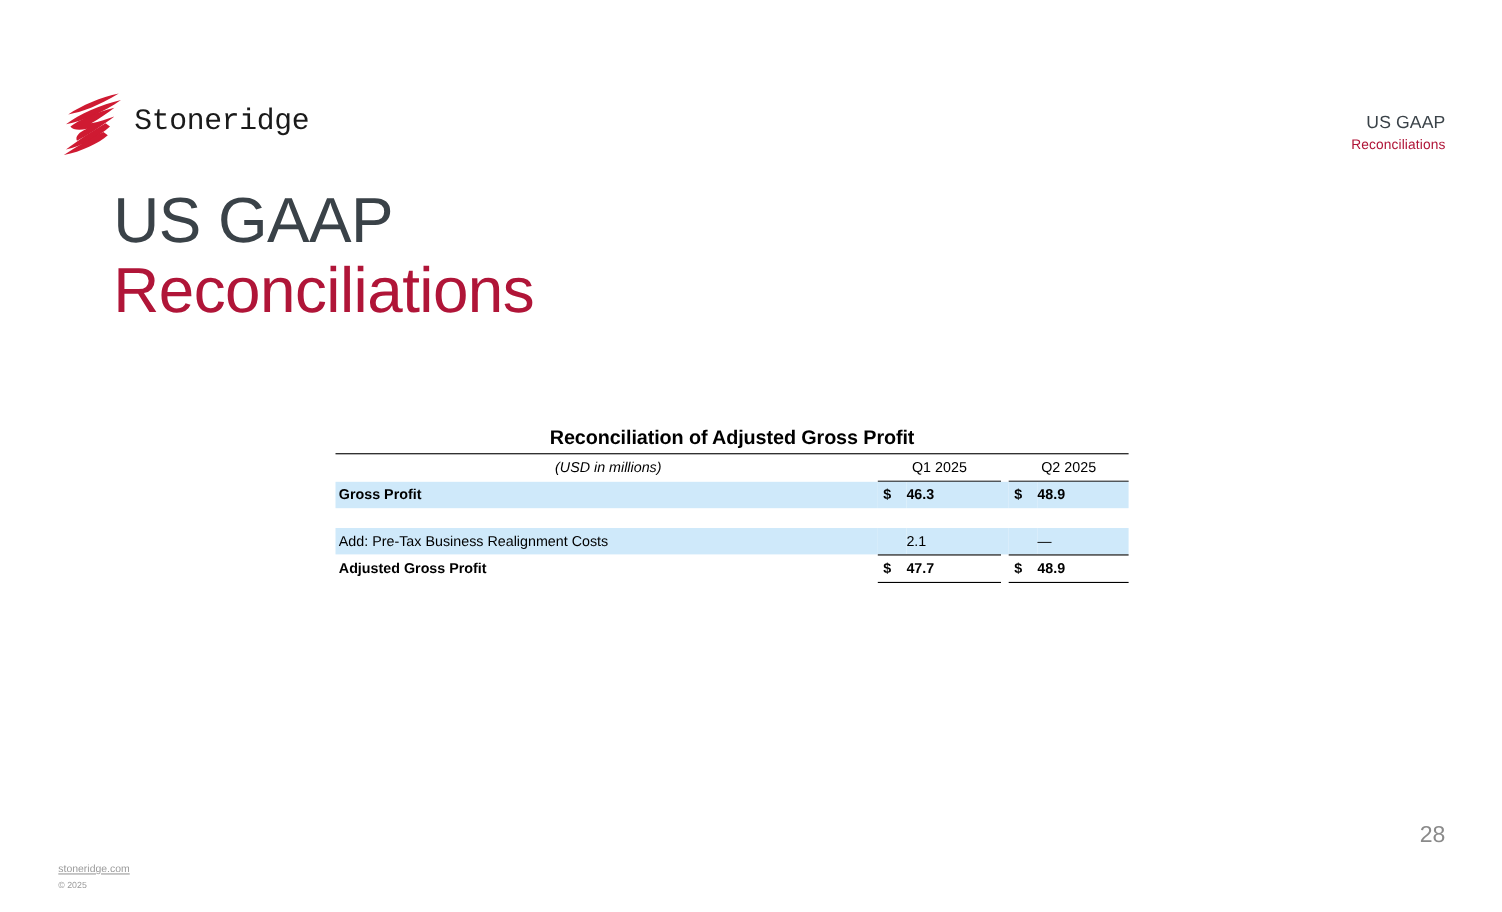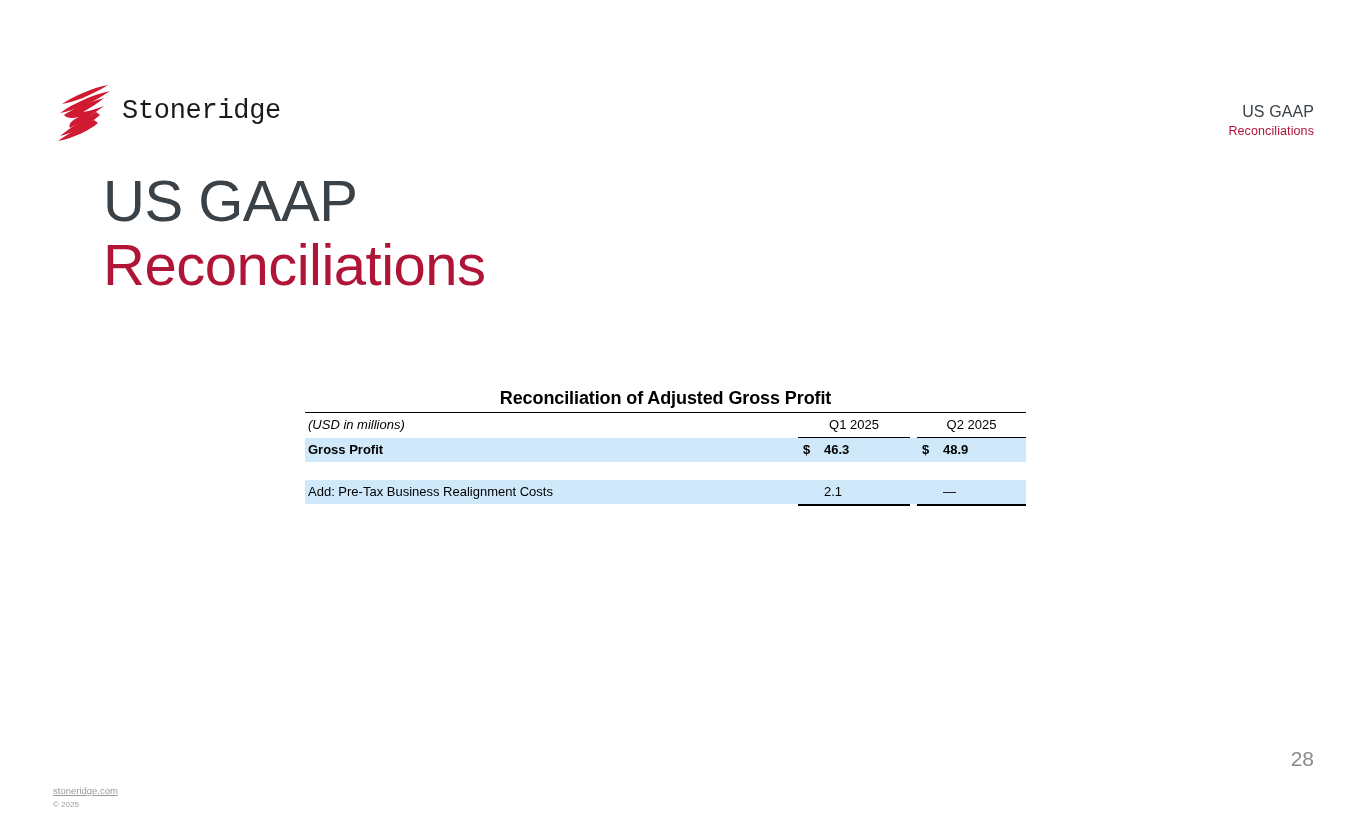--- a/index.html
+++ b/index.html
@@ -128,21 +128,21 @@
     line-height: 24px;
     white-space: nowrap;
     overflow: hidden;
   }
   .lbl { padding-left: 3px; text-align: left; }
   .cur { text-align: left; padding-left: 5px; }
   .num { text-align: left; padding-right: 5px; }
 
   .shade { background: #cfe9fa; }
   .bold  { font-weight: bold; }
-  .ital  { font-style: italic; }
+  .ital  { font-style: italic; text-align: center; }
 
   
   .rule-row td { height: 0; }
   .rule {
     height: 0;
     border-bottom: 1.6px solid #000;
   }
   .rule-thin { border-bottom: 1.4px solid #000; }
   .spacer-row td { height: 18px; }
   .nogap { border: none; }
@@ -298,20 +298,40 @@
         <td class="nogap"></td>
         <td colspan="2">
               <div class="rule-thin"></div>
             </td>
         <td class="nogap"></td>
         <td colspan="2">
               <div class="rule-thin"></div>
             </td>
       </tr>
 
+      <tr>
+        <td>
+              <div class="cell lbl bold">Adjusted Gross Profit</div>
+            </td>
+        <td>
+              <div class="cell cur bold">$</div>
+            </td>
+        <td>
+              <div class="cell num bold">47.7</div>
+            </td>
+        <td>
+              <div class="cell"></div>
+            </td>
+        <td>
+              <div class="cell cur bold">$</div>
+            </td>
+        <td>
+              <div class="cell num bold">48.9</div>
+            </td>
+      </tr>
 
       <tr class="rule-row">
         <td class="nogap"></td>
         <td colspan="2">
               <div class="rule-thin"></div>
             </td>
         <td class="nogap"></td>
         <td colspan="2">
               <div class="rule-thin"></div>
             </td>

